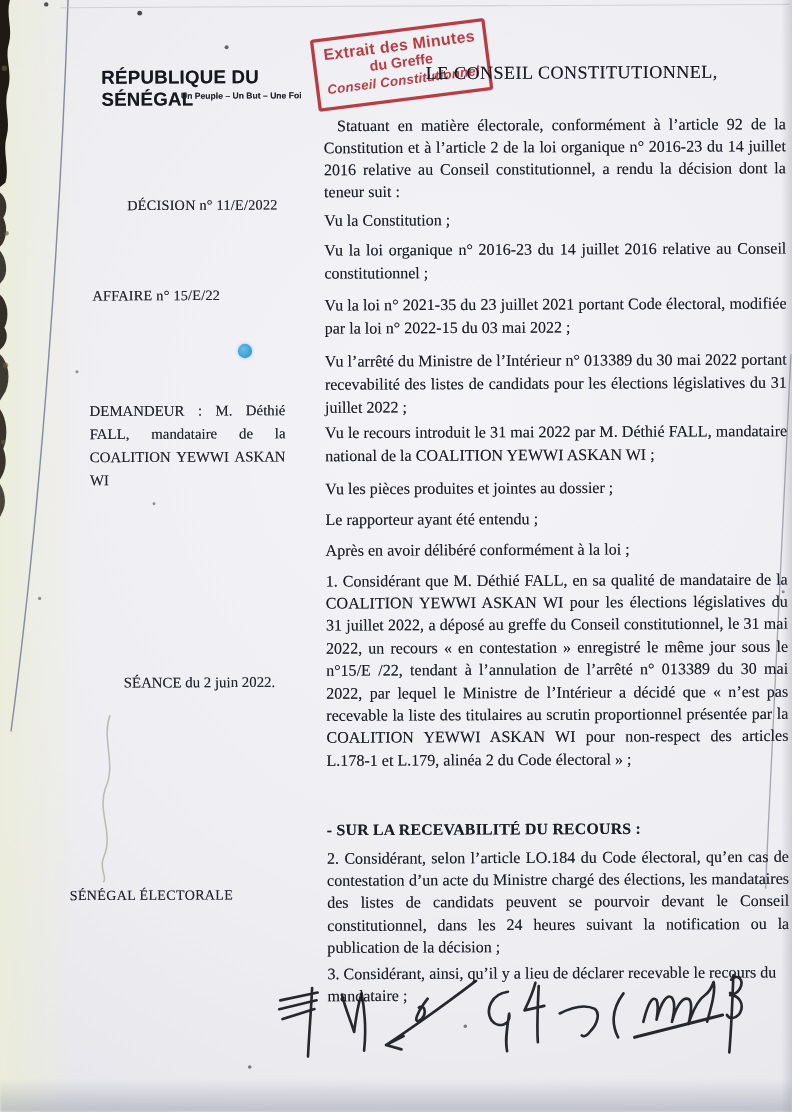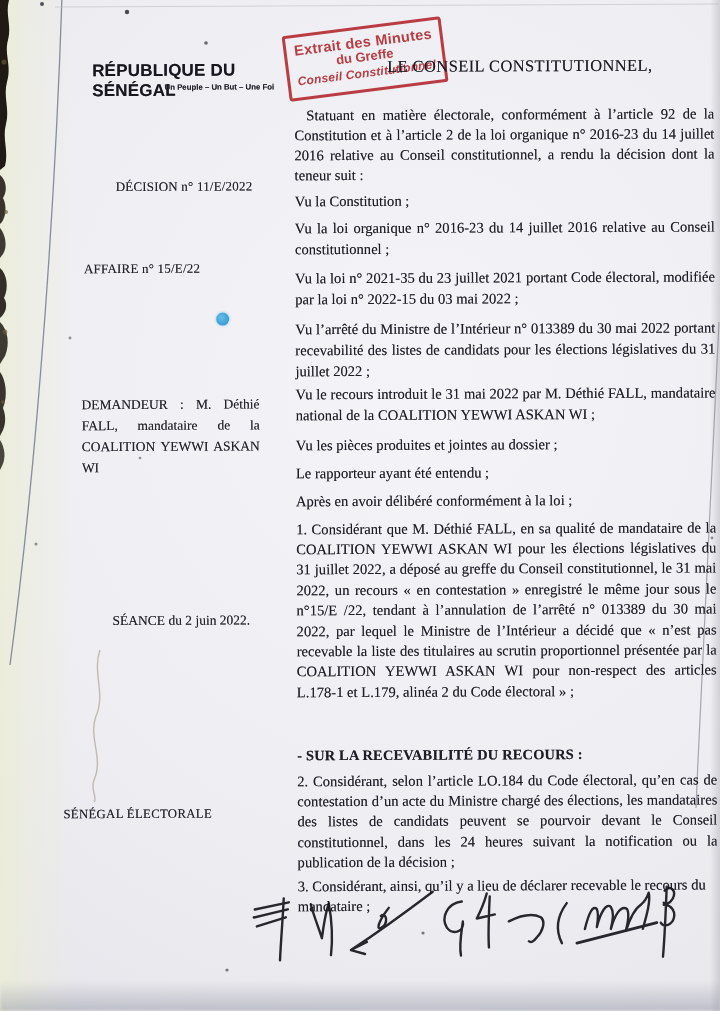--- a/index.html
+++ b/index.html
@@ -38,21 +38,21 @@
   .v4 { top:369px; } .v5 { top:420px; } .v6 { top:448px; } .v7 { top:476px; }
   .c1 { top:504px; line-height:20.4px; }
   .rec-head { top:731px; font-weight:700; font-size:14.4px; letter-spacing:.2px; text-align:left; }
   .c2 { top:756px; line-height:20.4px; }
   .c3 { top:861px; line-height:20.4px; text-align:left; }
 
   
   .m-label { position:absolute; font-size:13px; color:#23232c; }
   .decision { left:85px; top:178px; letter-spacing:.2px;margin-left:32px; }
   .affaire  { left:85px; top:228px; letter-spacing:.2px;margin-top:32px; }
-  .demandeur{ left:82px; top:393px; width:178px; text-align:justify; line-height:21px; font-size:13.5px; }
+  .demandeur{ left:82px; top:362px; width:178px; text-align:justify; line-height:21px; font-size:13.5px; }
   .seance   { left:112px; top:612px; font-size:13.5px;text-align:right; }
   .matiere  { left:62px; top:806px; font-size:12.8px; letter-spacing:.3px; }
 
   
   .blue-dot { position:absolute; left:217px; top:312px; width:13px; height:13px; border-radius:50%;
     background:radial-gradient(circle at 40% 38%, #66b9e6, #35a0d8 55%, #2a8cc4 100%);
     box-shadow:0 0 3px rgba(90,175,225,.6); opacity:.95; }
   .scan-artifacts, .signatures { position:absolute; left:0; top:0; }
   .signatures { left:235px; top:878px; }
   .bottom-shadow { position:absolute; left:0; bottom:0; width:720px; height:30px;

